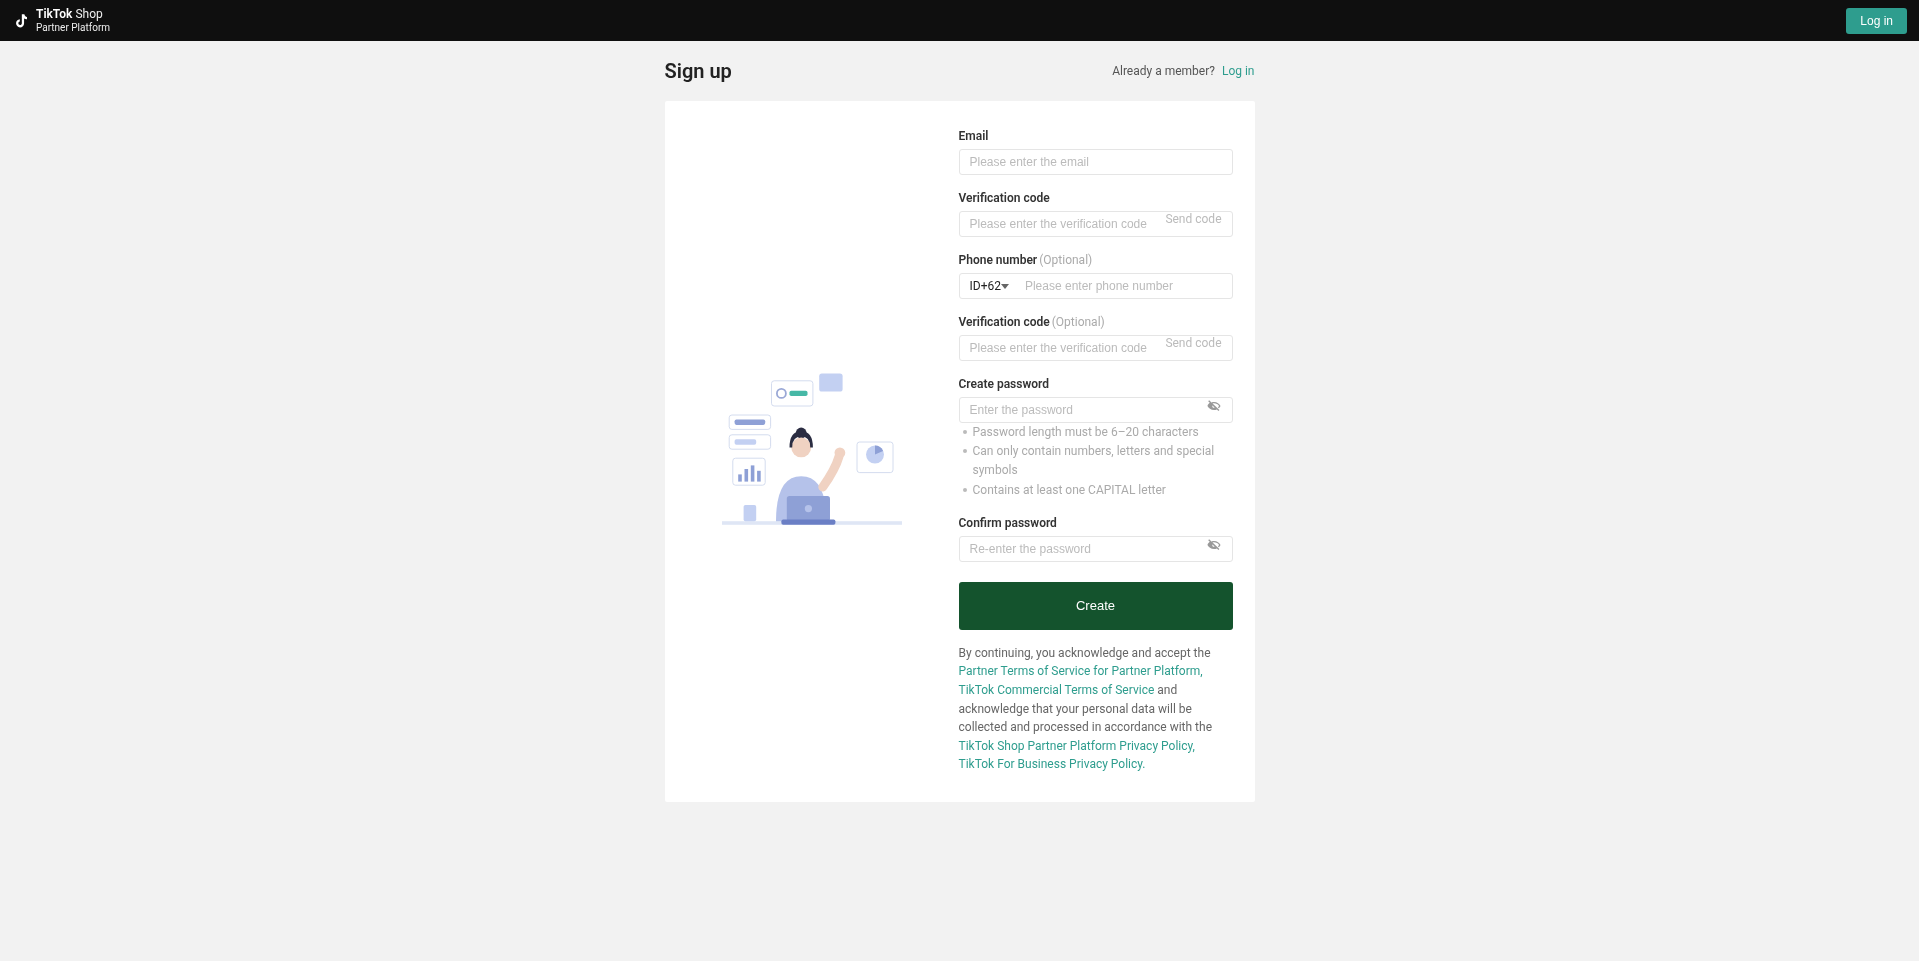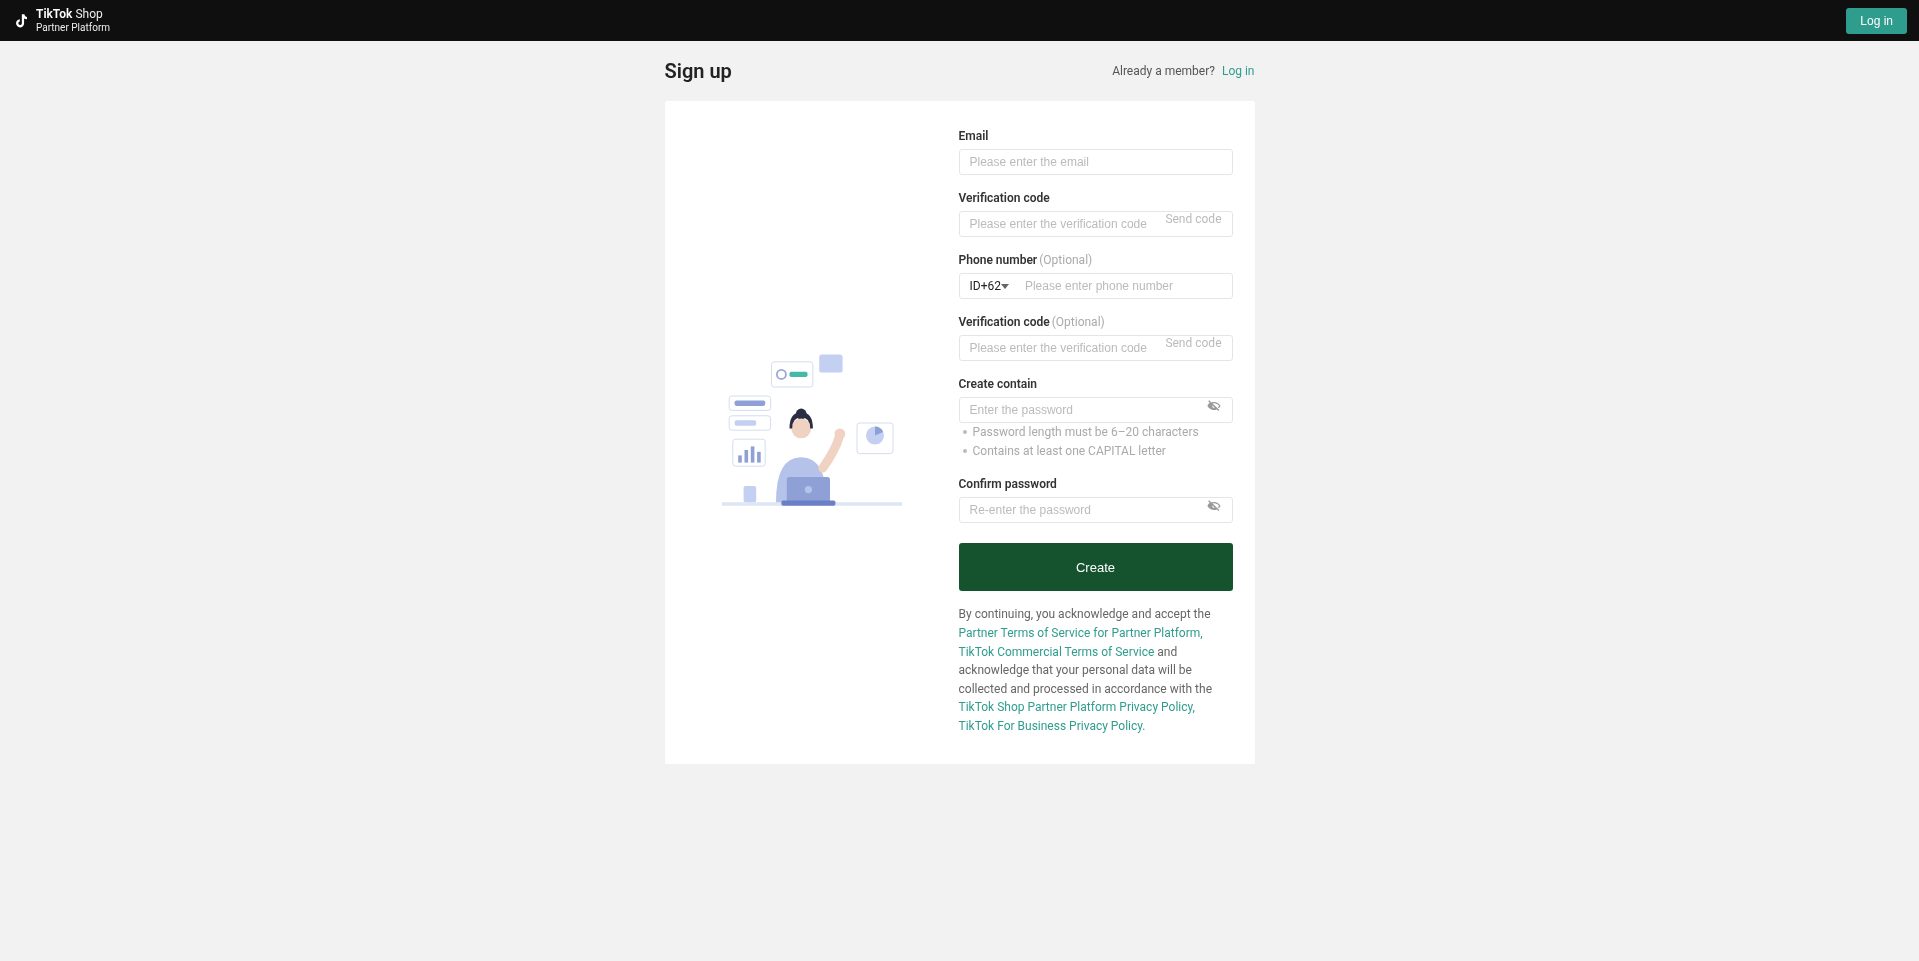--- a/index.html
+++ b/index.html
@@ -293,29 +293,30 @@
         <label class="label">
           <span>Verification code</span><span class="optional">(Optional)</span>
         </label>
         <div class="input-wrap">
           <input type="text" placeholder="Please enter the verification code" style="">
           <span class="send-code">Send code</span>
         </div>
       </div>
 
       <div class="form-group">
-        <label class="label">Create contain</label>
+        <label class="label">Create password</label>
         <div class="input-wrap">
           <input type="password" placeholder="Enter the password" style="">
           <svg class="eye-icon" viewBox="0 0 24 24">
             <path fill="currentColor" d="M12 6c4.5 0 8.3 2.9 9.8 6-0.6 1.3-1.5 2.5-2.6 3.4l-1.4-1.4c.7-.6 1.3-1.3 1.8-2C18.2 9.7 15.3 8 12 8c-.7 0-1.4.1-2 .3L8.4 6.7C9.5 6.2 10.7 6 12 6zM3.3 4.7l2.4 2.4C3.9 8.4 2.6 10.1 2.2 12c1.5 3.1 5.3 6 9.8 6 1.5 0 3-.3 4.3-.9l2.4 2.4 1.4-1.4L4.7 3.3 3.3 4.7zM9.5 10.9l3.6 3.6c-.3.2-.7.3-1.1.3-1.4 0-2.5-1.1-2.5-2.5 0-.5.1-.9.3-1.1l-.3-.3z"></path>
           </svg>
         </div>
         <ul class="hints">
           <li>Password length must be 6–20 characters</li>
+          <li>Can only contain numbers, letters and special symbols</li>
           <li>Contains at least one CAPITAL letter</li>
         </ul>
       </div>
 
       <div class="form-group">
         <label class="label">Confirm password</label>
         <div class="input-wrap">
           <input type="password" placeholder="Re-enter the password" style="">
           <svg class="eye-icon" viewBox="0 0 24 24">
             <path fill="currentColor" d="M12 6c4.5 0 8.3 2.9 9.8 6-0.6 1.3-1.5 2.5-2.6 3.4l-1.4-1.4c.7-.6 1.3-1.3 1.8-2C18.2 9.7 15.3 8 12 8c-.7 0-1.4.1-2 .3L8.4 6.7C9.5 6.2 10.7 6 12 6zM3.3 4.7l2.4 2.4C3.9 8.4 2.6 10.1 2.2 12c1.5 3.1 5.3 6 9.8 6 1.5 0 3-.3 4.3-.9l2.4 2.4 1.4-1.4L4.7 3.3 3.3 4.7zM9.5 10.9l3.6 3.6c-.3.2-.7.3-1.1.3-1.4 0-2.5-1.1-2.5-2.5 0-.5.1-.9.3-1.1l-.3-.3z"></path>

